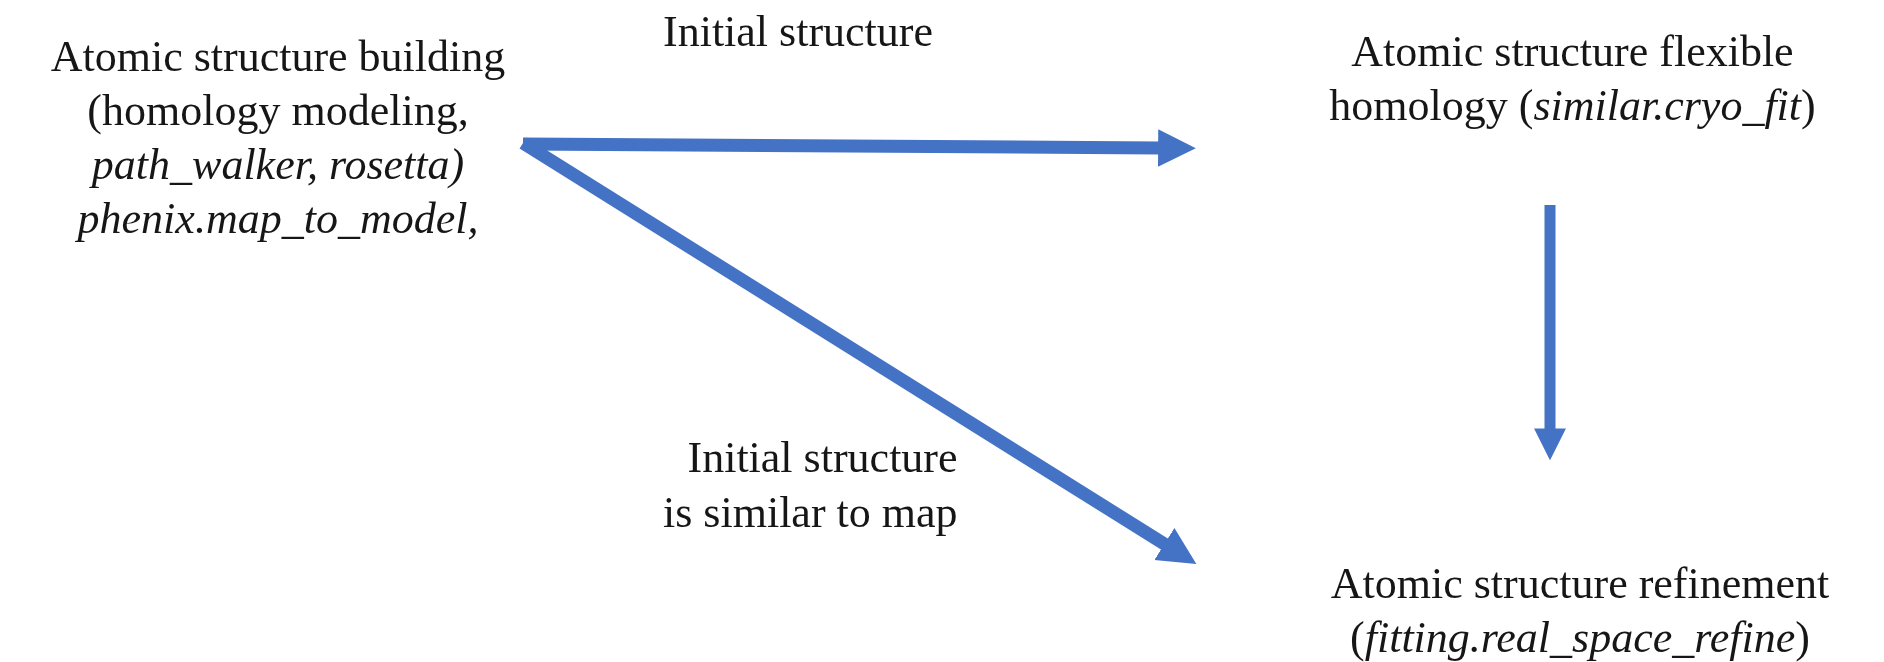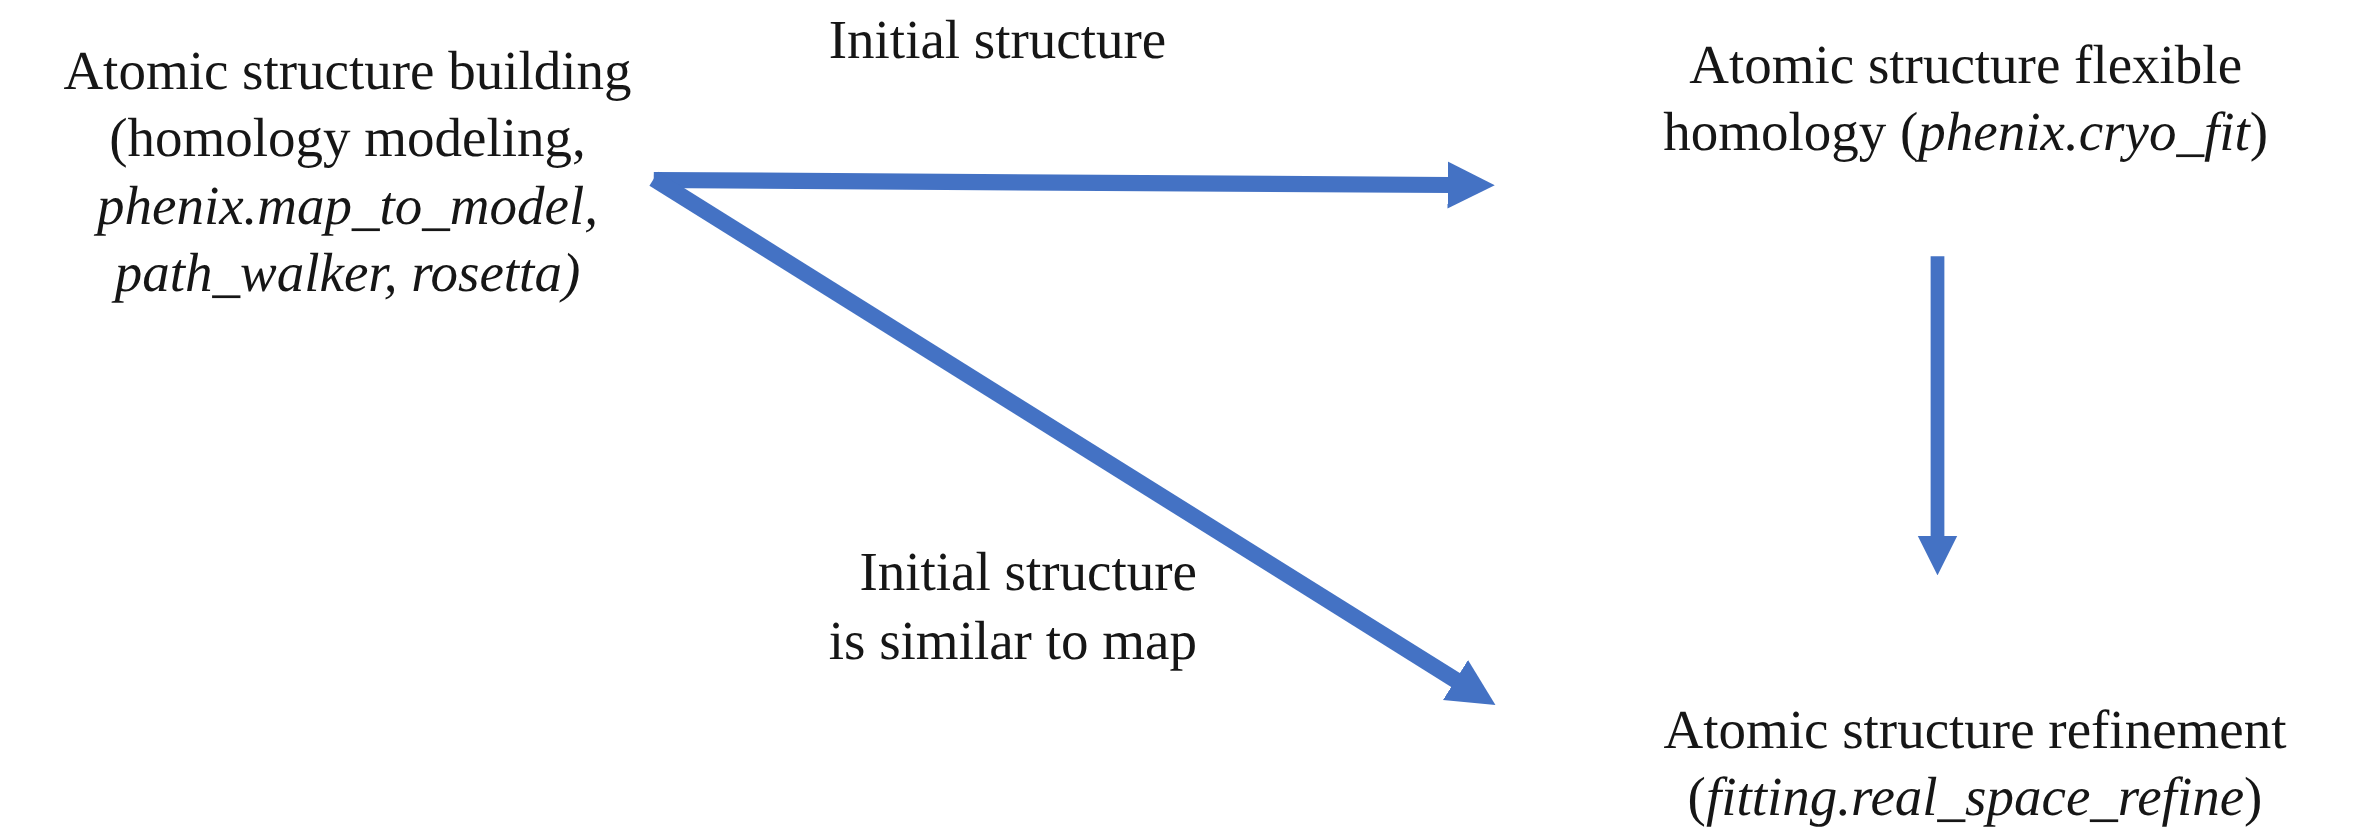--- a/index.html
+++ b/index.html
@@ -57,31 +57,31 @@
       </marker>
     </defs>
     <line class="arrow-stroke" x1="523" y1="144" x2="1160" y2="148" stroke-width="13" marker-end="url(#ah)" stroke="#4472C4"></line>
     <line class="arrow-stroke" x1="523" y1="143" x2="1166" y2="545" stroke-width="13" marker-end="url(#ah)" stroke="#4472C4"></line>
     <line class="arrow-stroke" x1="1550" y1="205" x2="1550" y2="430" stroke-width="11" marker-end="url(#ah)" stroke="#4472C4"></line>
   </svg>
 
   <div class="node node-building">
     <div>Atomic structure building</div>
     <div>(homology modeling,</div>
+    <div class="it">path_walker, rosetta)</div>
     <div class="it">phenix.map_to_model,</div>
-    <div class="it">path_walker, rosetta)</div>
   </div>
 
   <div class="edge-label label-different">
     <div>Initial structure</div>
   </div>
 
   <div class="node node-fitting">
     <div>Atomic structure flexible</div>
-    <div><span>homology (</span><span class="it">phenix.cryo_fit</span><span>)</span></div>
+    <div><span>homology (</span><span class="it">similar.cryo_fit</span><span>)</span></div>
   </div>
 
   <div class="edge-label label-similar">
     <div>Initial structure</div>
     <div>is similar to map</div>
   </div>
 
   <div class="node node-refinement">
     <div>Atomic structure refinement</div>
     <div><span>(</span><span class="it">fitting.real_space_refine</span><span>)</span></div>

